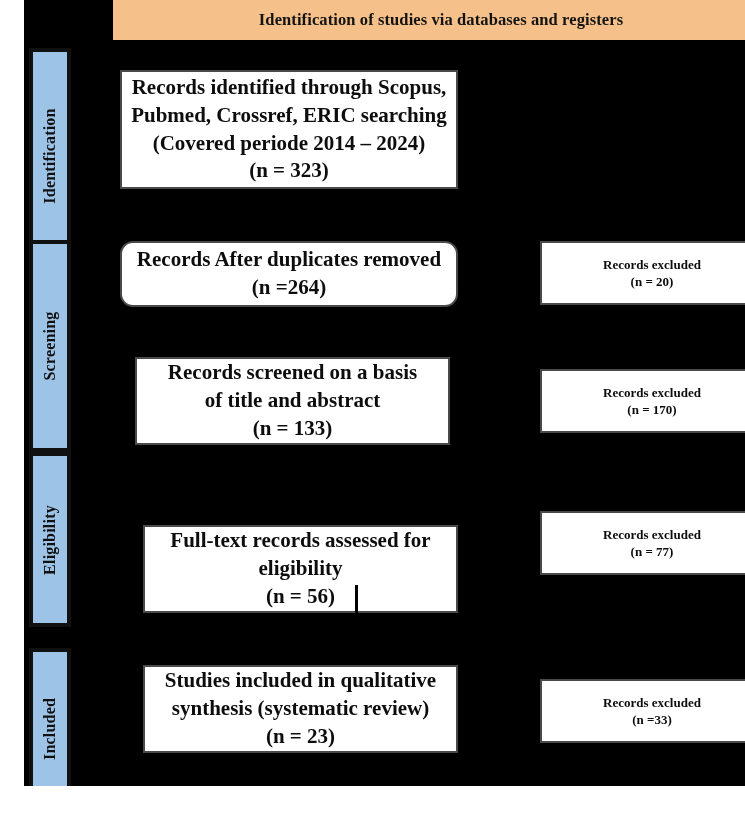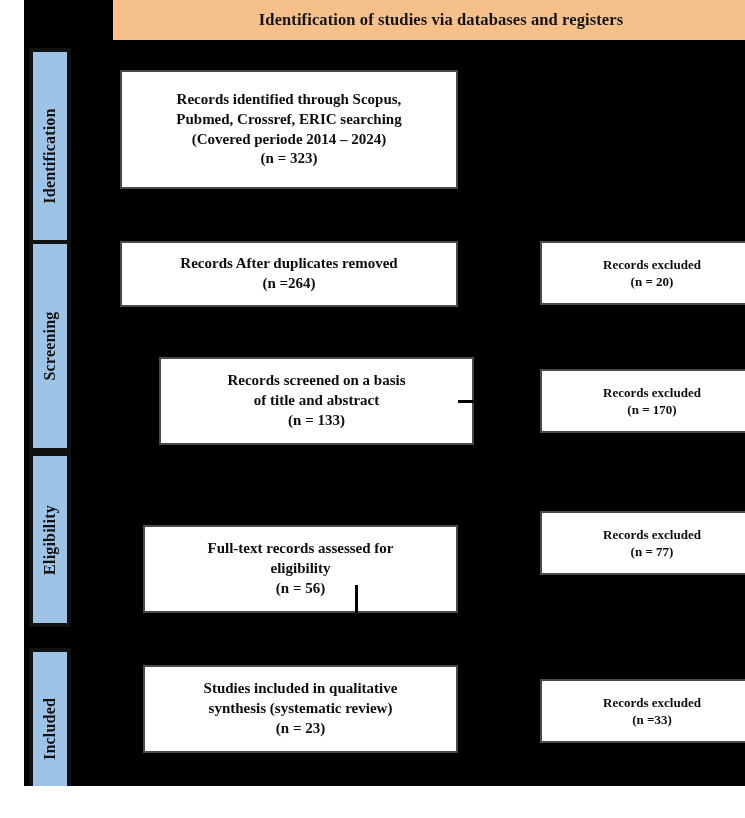--- a/index.html
+++ b/index.html
@@ -68,21 +68,21 @@
     border: 2px solid #4a4a4a;
     box-sizing: border-box;
     display: flex;
     flex-direction: column;
     align-items: center;
     justify-content: center;
     text-align: center;
     padding: 2px 6px;
   }
   .flow-box .line {
-    font-size: 15px;
+    font-size: 21px;
     font-weight: bold;
     line-height: 1.32;
     color: #0d0d0d;
     white-space: nowrap;
   }
   .flow-box.excluded .line {
     font-size: 13px;
   }
 
   
@@ -141,37 +141,37 @@
   <div class="flow-box" style="left:96px; top:70px; width:338px; height:119px;">
     <span class="line">Records identified through Scopus,</span>
     <span class="line">Pubmed, Crossref, ERIC searching</span>
     <span class="line">(Covered periode 2014 – 2024)</span>
     <span class="line">(n = 323)</span>
   </div>
 
   <div class="v-line" style="left:265px; top:189px; height:43px;"></div>
   <div class="arrow-down" style="left:258px; top:228px;"></div>
 
-  <div class="flow-box" style="left:96px; top:241px; width:338px; height:66px;">
+  <div class="flow-box" style="left:96px; top:241px; width:338px; height:66px;border-radius:13px;">
     <span class="line">Records After duplicates removed</span>
     <span class="line">(n =264)</span>
   </div>
 
   <div class="h-line" style="left:434px; top:272px; width:72px;"></div>
   <div class="arrow-right" style="left:503px; top:265px;"></div>
 
   <div class="flow-box excluded" style="left:516px; top:241px; width:224px; height:64px;">
     <span class="line">Records excluded</span>
     <span class="line">(n = 20)</span>
   </div>
 
   <div class="v-line" style="left:331px; top:307px; height:42px;"></div>
   <div class="arrow-down" style="left:324px; top:346px;"></div>
 
-  <div class="flow-box" style="left:135px; top:357px; width:315px; height:88px;">
+  <div class="flow-box" style="left:111px; top:357px; width:315px; height:88px;">
     <span class="line">Records screened on a basis</span>
     <span class="line">of title and abstract</span>
     <span class="line">(n = 133)</span>
   </div>
 
   <div class="h-line" style="left:434px; top:400px; width:72px;"></div>
   <div class="arrow-right" style="left:503px; top:393px;"></div>
 
   <div class="flow-box excluded" style="left:516px; top:369px; width:224px; height:64px;">
     <span class="line">Records excluded</span>

